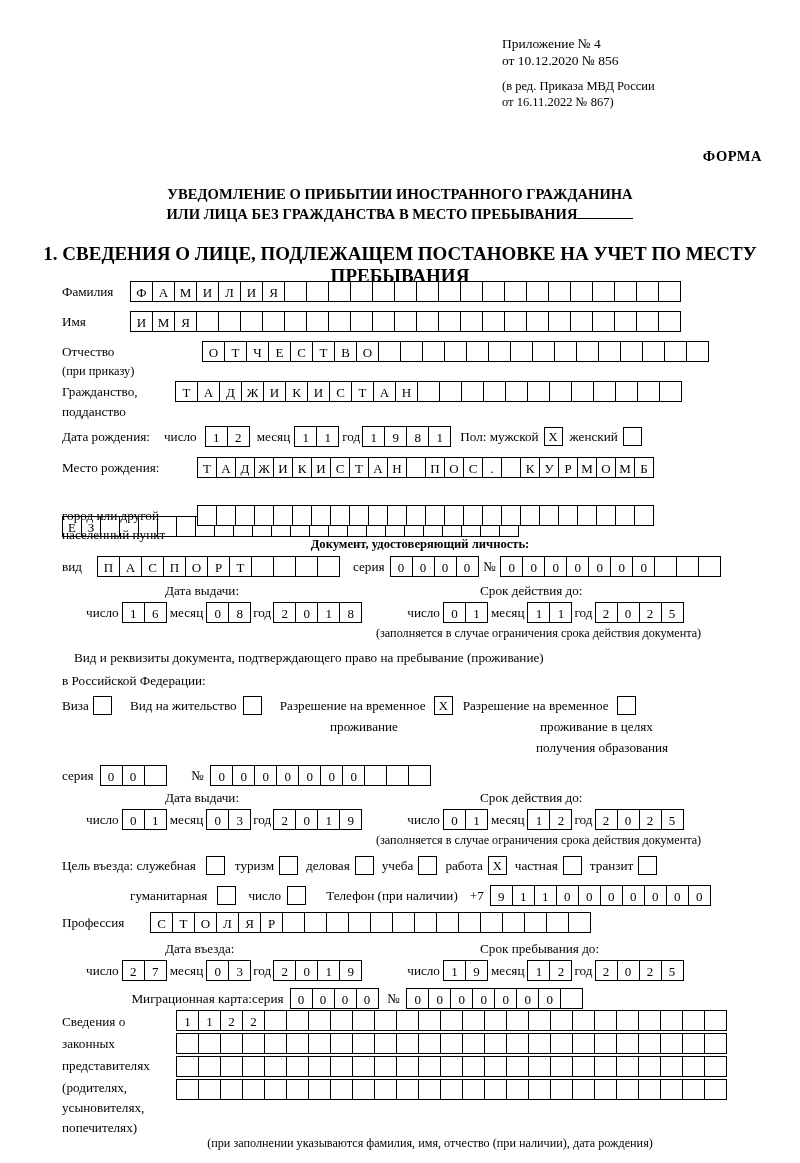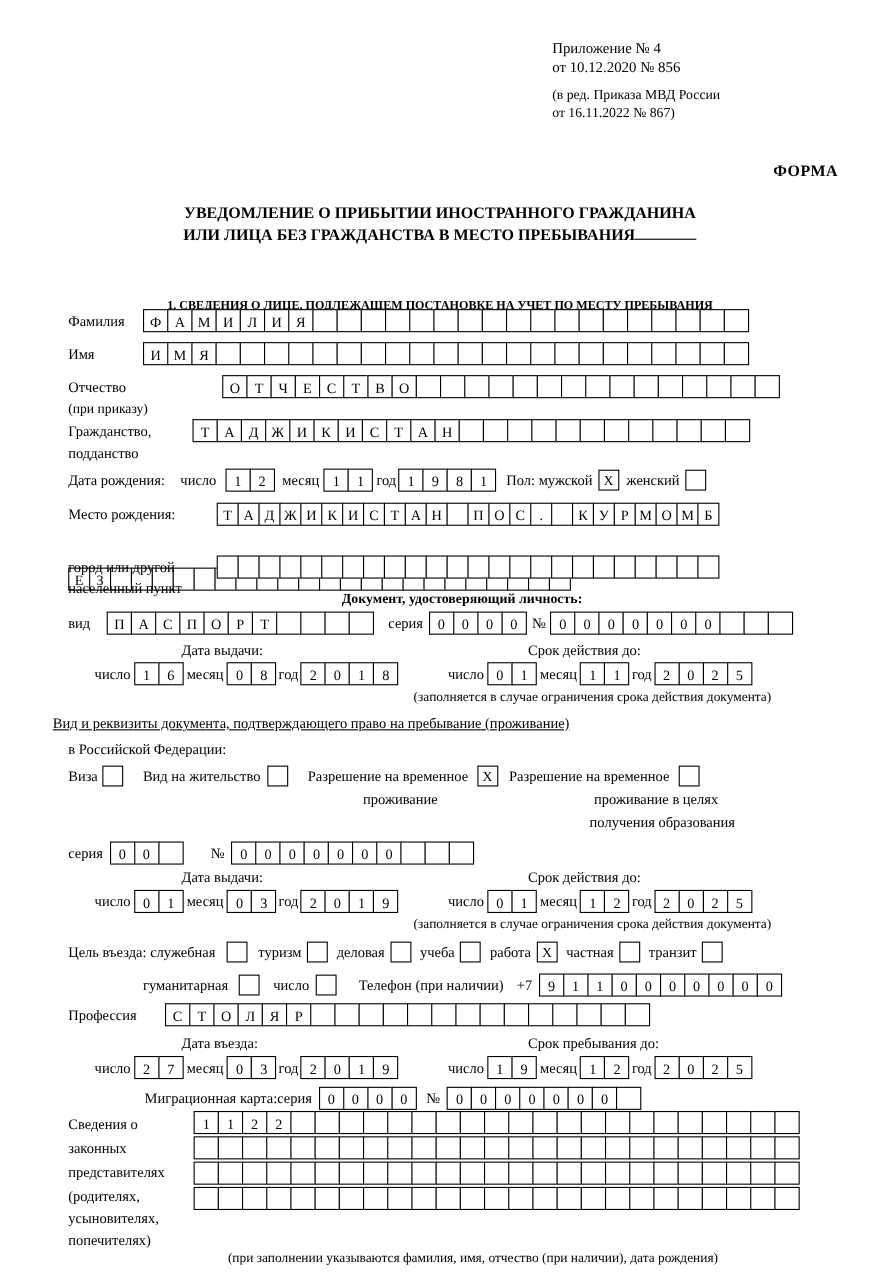--- a/index.html
+++ b/index.html
@@ -52,22 +52,21 @@
     line-height: 20px;
   }
   .title .u { display:inline-block; border-bottom:1px solid #000; width:56px; height:13px;}
   .sect1 {
     position: absolute;
     top: 243px;
     left: 0;
     width: 800px;
     text-align: center;
     font-weight: bold;
-    font-size: 11px;
-    margin-top: 29px;
+    font-size: 19px;
   }
   
   .row {
     position: absolute;
     display: flex;
     align-items: center;
     font-size: 13.2px;
     white-space: nowrap;
   }
   .lbl { font-size: 13.2px; }
@@ -475,21 +474,21 @@
     <span class="boxes" id="docvalid-y">
         <span class="cell">2</span>
         <span class="cell">0</span>
         <span class="cell">2</span>
         <span class="cell">5</span>
       </span>
   </div>
 
   <div class="row mini" style="top:626px; left:376px;">(заполняется в случае ограничения срока действия документа)</div>
 
-  <div class="row" style="top:650px; left:48px;text-decoration:underline;">Вид и реквизиты документа, подтверждающего право на пребывание (проживание)</div>
+  <div class="row" style="top:650px; left:74px;">Вид и реквизиты документа, подтверждающего право на пребывание (проживание)</div>
   <div class="row" style="top:673px; left:62px;">в Российской Федерации:</div>
 
   <div class="row" style="top:696px; left:62px;">
     <span class="lbl">Виза</span>
     <span class="gap" style="width:4px;"></span>
     <span class="chk"></span>
     <span class="gap" style="width:18px;"></span>
     <span class="lbl">Вид на жительство</span>
     <span class="gap" style="width:6px;"></span>
     <span class="chk"></span>

